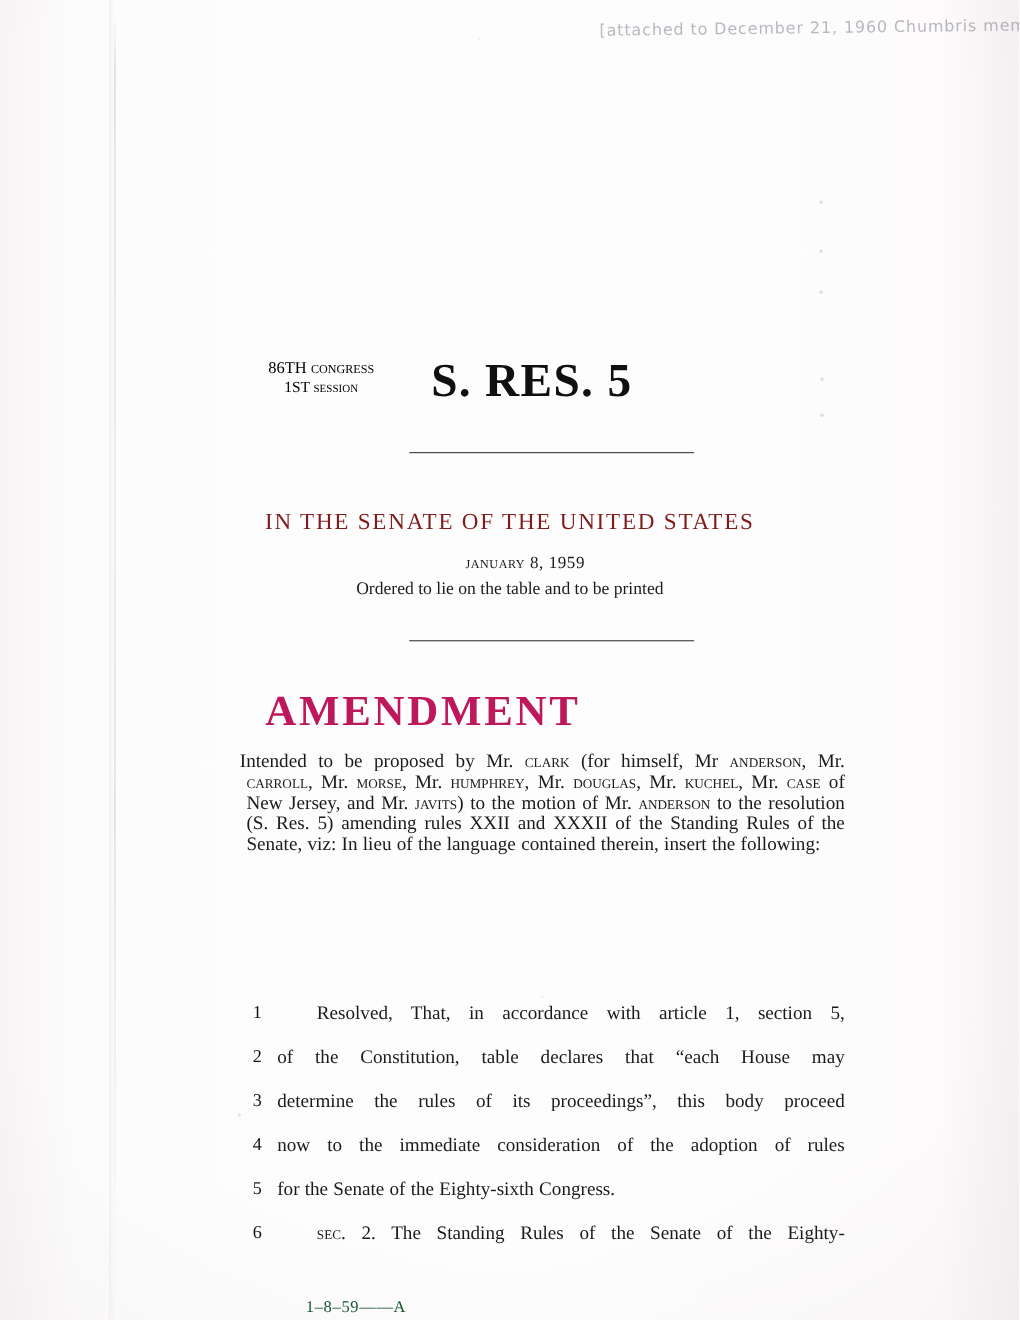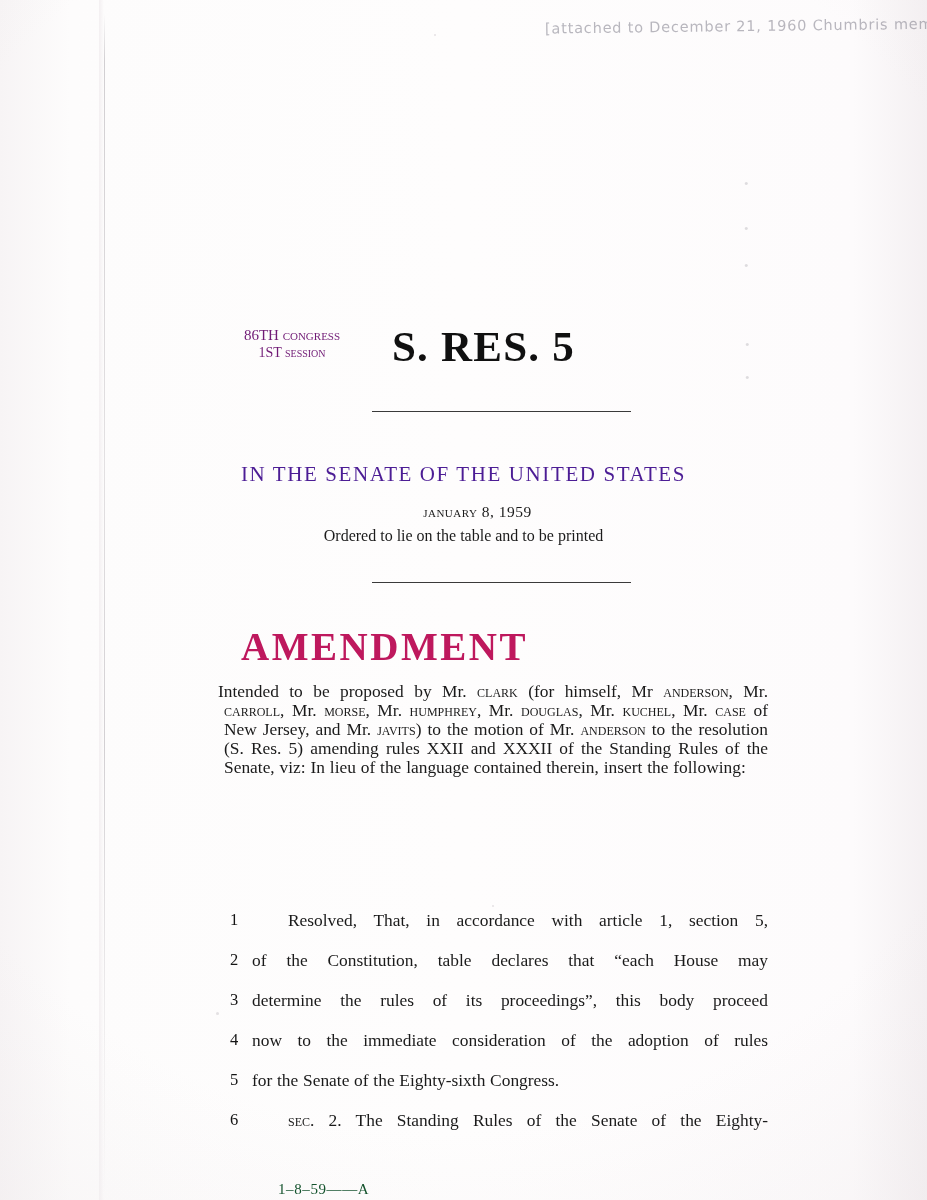--- a/index.html
+++ b/index.html
@@ -84,21 +84,21 @@
     margin-left: 2px;
   }
 
   .congress-block {
     position: absolute;
     top: 327px;
     left: 207px;
     width: 170px;
     text-align: center;
     line-height: 1.18;
-    color: #701a75;
+    color: #000000;
     white-space: nowrap;
   }
   .congress-line1 { font-size: 15px; }
   .congress-line2 { font-size: 14px; }
   .sc-up { font-variant: small-caps; }
 
   .doc-title {
     position: absolute;
     top: 322px;
     left: 392px;
@@ -119,21 +119,21 @@
   .rule-2 { top: 582px; left: 372px; width: 259px; }
 
   .senate-line {
     position: absolute;
     top: 462px;
     left: 0;
     width: 927px;
     text-align: center;
     font-size: 21px;
     letter-spacing: 1.6px;
-    color: #4c1d95;
+    color: #7f1d1d;
   }
 
   .date-line {
     position: absolute;
     top: 503px;
     left: 0;
     width: 927px;
     text-align: center;
     font-size: 15.5px;
     letter-spacing: 0.5px;

